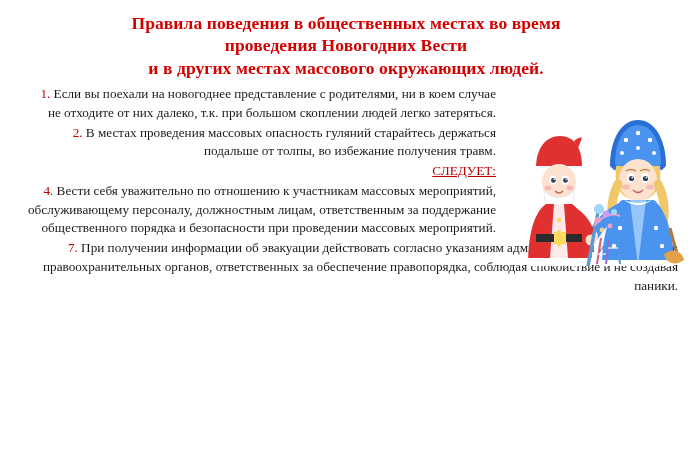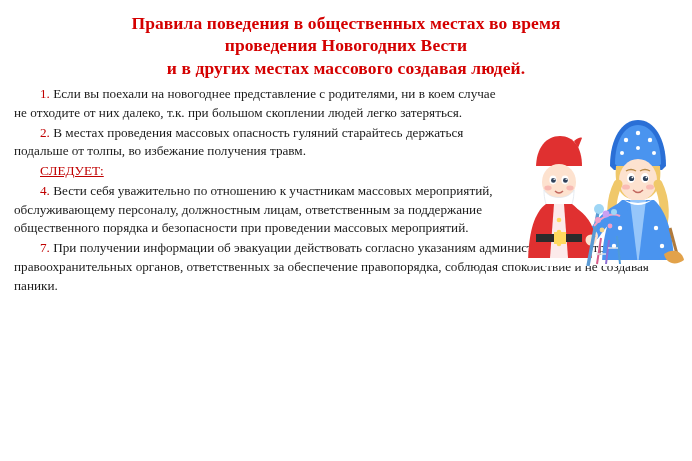--- a/index.html
+++ b/index.html
@@ -29,21 +29,21 @@
     line-height: 1.28;
     letter-spacing: 0.1px;
     margin: 2px 0 6px 0;
   }
   .title .line {
     display: block;
   }
   .body-text {
     font-size: 13.2px;
     line-height: 1.42;
-    text-align: left;
+    text-align: right;
   }
   .para {
     margin: 0 0 1px 0;
     text-indent: 26px;
   }
   .num {
     color: #c00000;
   }
   .sledует, .sledyet {
     color: #c00000;
@@ -72,21 +72,21 @@
   .art svg { display: block; }
 </style>
 </head>
 <body>
 
 <div class="page">
 
   <div class="title">
     <span class="line">Правила поведения в общественных местах во время</span>
     <span class="line">проведения Новогодних Вести</span>
-    <span class="line">и в других местах массового создавая людей.</span>
+    <span class="line">и в других местах массового окружающих людей.</span>
   </div>
 
   <div class="wrap-float"></div>
 
   <div class="art">
     <svg width="184" height="160" viewBox="0 0 184 160" xmlns="http://www.w3.org/2000/svg">
 
       <path d="M108 58 C108 30 120 12 136 12 C152 12 164 30 164 58 L160 62 L112 62 Z" fill="#2a6fd6"></path>
       <path d="M113 56 C113 32 123 17 136 17 C149 17 159 32 159 56 L156 59 L116 59 Z" fill="#4a94ef"></path>
       <circle cx="124" cy="32" r="2.2" fill="#fff"></circle>

